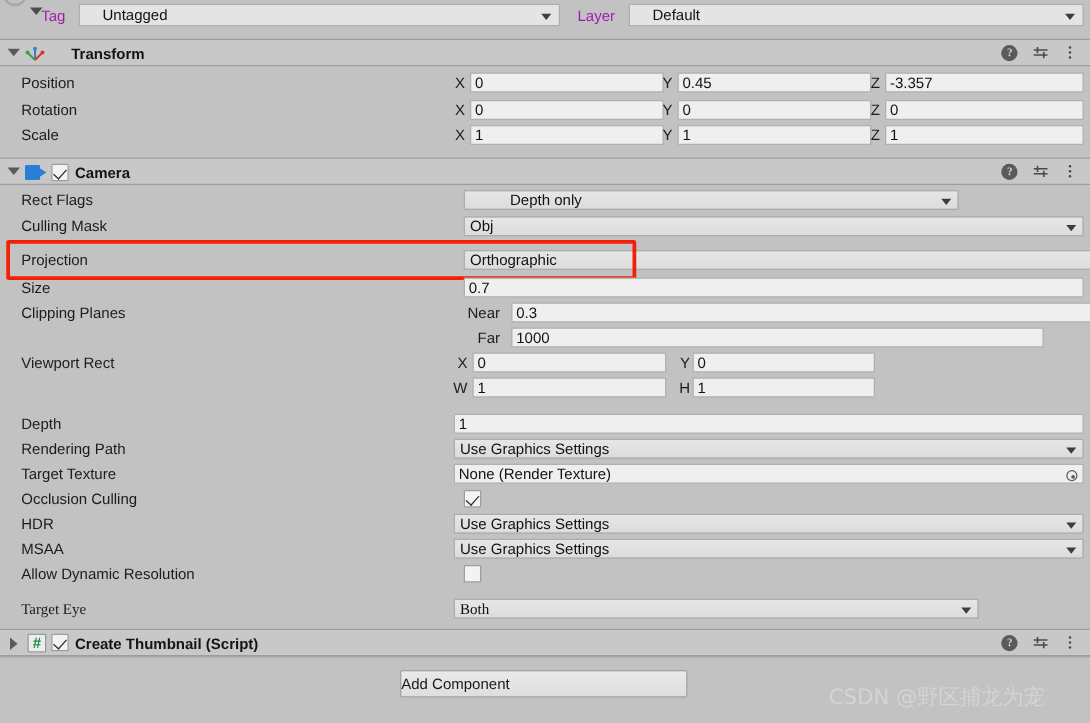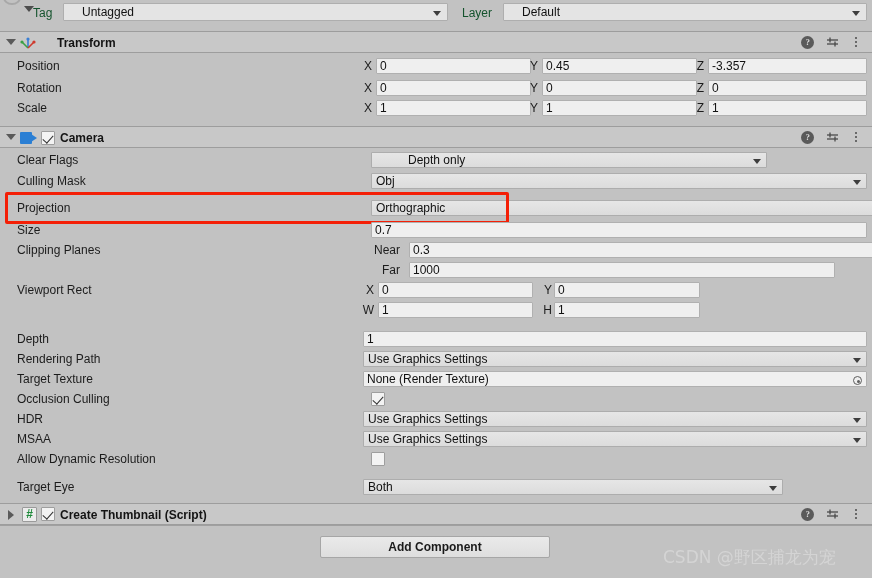--- a/index.html
+++ b/index.html
@@ -149,21 +149,21 @@
     font-family: "Liberation Sans", sans-serif;
   }
 
   
   #topstrip {
     position: absolute; left: 0; top: 0; width: 872px; height: 26px;
     background: #c2c2c2;
   }
   .toplabel {
     position: absolute; top: 4px; height: 18px; line-height: 18px;
-    font-size: 12px; color: #14532d;
+    font-size: 12px; color: #a21caf;
   }
   .topdd {
     position: absolute; top: 3px; height: 18px;
     background: #e4e4e4;
     border: 1px solid #aeaeae;
     border-radius: 1px;
     line-height: 16px; font-size: 12px; color: #111;
     padding: 0 18px 0 18px;
     white-space: nowrap; overflow: hidden;
   }
@@ -207,22 +207,20 @@
     width: 3px; height: 3px; background: #5d5d5d; border-radius: 50%;
   }
 
   
   #add-component {
     position: absolute;
     background: linear-gradient(#eaeaea, #dedede);
     border: 1px solid #a6a6a6;
     border-radius: 2px;
     font-size: 12px; color: #1a1a1a;
-    text-align: center;
-    font-weight: bold;
   }
 
   #watermark {
     position: absolute;
     color: #d4d4d4;
     font-size: 17px;
     white-space: nowrap;
     font-family: "DejaVu Sans", sans-serif;
   }
   #bottom-panel {
@@ -342,21 +340,21 @@
         <span class="dots">
             <i></i>
             <i></i>
             <i></i>
           </span>
       </span>
     </div>
   </div>
 
   <div class="row" style="top:150px;">
-    <div class="lbl">Clear Flags</div>
+    <div class="lbl">Rect Flags</div>
     <div class="dd" style="left:371px; width:396px;padding-left:36px;">
       <span>Depth only</span>
       <span class="arrow"></span>
     </div>
   </div>
 
   <div class="row" style="top:171px;">
     <div class="lbl">Culling Mask</div>
     <div class="dd" style="left:371px; width:496px;">
       <span>Obj</span>
@@ -444,21 +442,21 @@
       <span>Use Graphics Settings</span>
       <span class="arrow"></span>
     </div>
   </div>
 
   <div class="row" style="top:449px;">
     <div class="lbl">Allow Dynamic Resolution</div>
     <div class="cb" style="left:371px; top:3px;"></div>
   </div>
 
-  <div class="row" style="top:477px;">
+  <div class="row" style="top:477px;font-family:Liberation Serif, serif;">
     <div class="lbl">Target Eye</div>
     <div class="dd" style="left:363px; width:420px;">
       <span>Both</span>
       <span class="arrow"></span>
     </div>
   </div>
 
   <div class="comp-header" style="top:503px;">
     <div class="foldout collapsed"></div>
     <div class="script-icon" style="left:22px; top:3px;">#</div>

